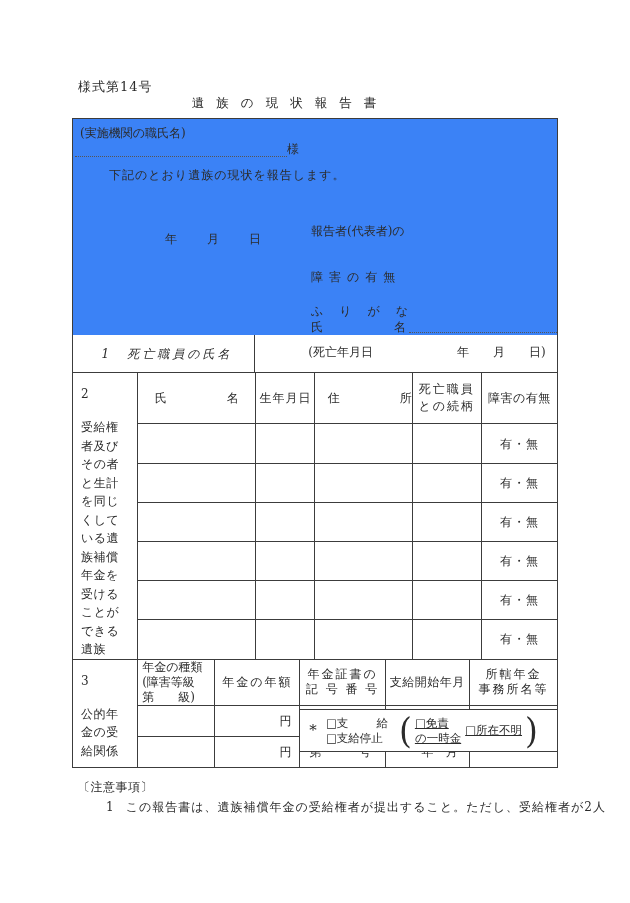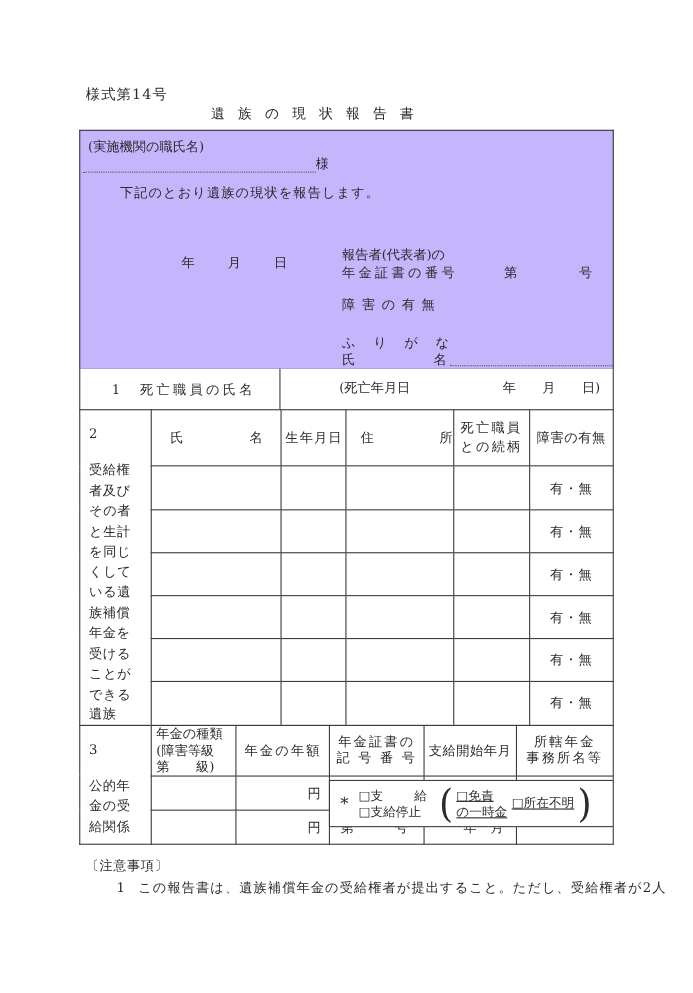--- a/index.html
+++ b/index.html
@@ -18,21 +18,21 @@
   .pre { white-space: pre-line; }
   .ls05{ letter-spacing:.5px; } .ls1{ letter-spacing:1px; } .ls2{ letter-spacing:2px; }
   .ls3{ letter-spacing:3px; } .ls6{ letter-spacing:6px; } .ls16{ letter-spacing:16px; }
 
   .form-no { position:absolute; left:78px; top:79px; font-size:13px; letter-spacing:1px; }
   .title   { position:absolute; left:0; top:95px; width:580px; text-align:center;
              font-size:12.5px; letter-spacing:12px; }
 
   .outer { position:absolute; left:72px; top:118px; width:486px; }
   .top-area { position:relative; width:486px; height:217px;
-              border:1px solid #3c3c3c; border-bottom:none; background:#c4b5fd; }
+              border:1px solid #3c3c3c; border-bottom:none; background:#3b82f6; }
   .agency { position:absolute; left:7px; top:6px; }
   .addressee { position:absolute; left:2px; top:22px; width:250px; display:flex; align-items:flex-end; }
   .dotline { display:inline-block; height:14px; border-bottom:1px dotted #555; }
   .w212 { width:212px; }
   .grow { flex:1 1 auto; margin-left:3px; margin-bottom:2px; }
   .decl { position:absolute; left:36px; top:48px; letter-spacing:1px; }
   .date { position:absolute; left:92px; top:77px; letter-spacing:2px;margin-top:35px; }
   .rep  { position:absolute; left:238px; width:246px; }
   .l1 { top:104px; }
   .l2 { top:121px; display:flex; }
@@ -41,21 +41,21 @@
   .l3 { top:150px; }
   .l4 { top:184px; }
   .l5 { top:200px; display:flex; align-items:flex-end; }
   .l5 .nr { margin-left:71px; }
 
   table.t { border-collapse:collapse; table-layout:fixed; width:486px; background:#fff; }
   table.t + table.t, .top-area + table.t { margin-top:-1px; }
   .t td, .t th { border:1px solid #3c3c3c; font-weight:normal; font-size:12px;
                  vertical-align:middle; text-align:center; overflow:hidden; }
   .t1 td { height:38px; }
-  .s1l { text-align:left; padding-left:7px; letter-spacing:3px; }
+  .s1l { text-align:left; padding-left:7px; letter-spacing:3px;font-style:italic; }
   .s1r { vertical-align:bottom; text-align:left; padding:0 0 3px 42px; letter-spacing:0; }
 
   .t2 tr.hr th { height:42px; line-height:17px; }
   .t2 tr.dr td { height:32px; }
   td.side { vertical-align:top; text-align:left; padding:12px 7px 0 8px; line-height:18px; }
   .side .num { margin-bottom:15px; }
   .side .sdesc { line-height:18.5px; letter-spacing:.5px; }
   th.addr { text-align:right; padding-left:6px; }
   td.yn { letter-spacing:1px; }
 
@@ -96,25 +96,20 @@
     <div class="top-area">
       <div class="agency">(実施機関の職氏名)</div>
       <div class="addressee">
         <span class="dotline w212"></span>
           <span>様</span>
       </div>
       <div class="decl">下記のとおり遺族の現状を報告します。</div>
       <div class="date">年　　月　　日</div>
 
       <div class="rep l1">報告者(代表者)の</div>
-      <div class="rep l2">
-        <span class="ls3">年金証書の番号</span>
-        <span class="no-pre">第</span>
-        <span class="no-suf">号</span>
-      </div>
       <div class="rep l3 ls6">障害の有無</div>
       <div class="rep l4 ls16">ふりがな</div>
       <div class="rep l5">
         <span>氏</span>
         <span class="nr">名</span>
         <span class="dotline grow"></span>
       </div>
     </div>
 
     <table class="t t1">

